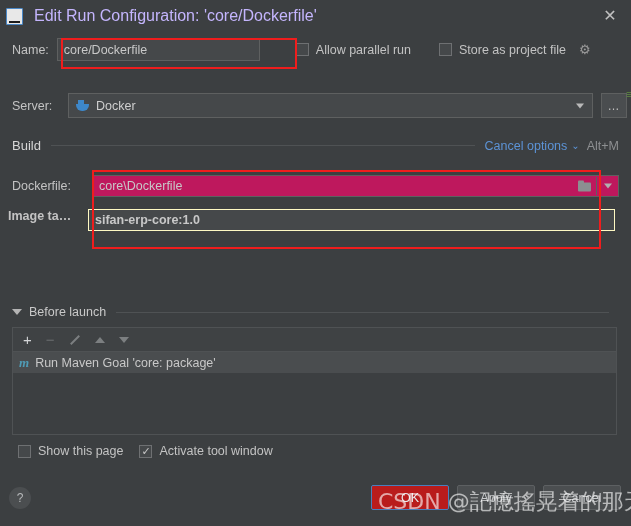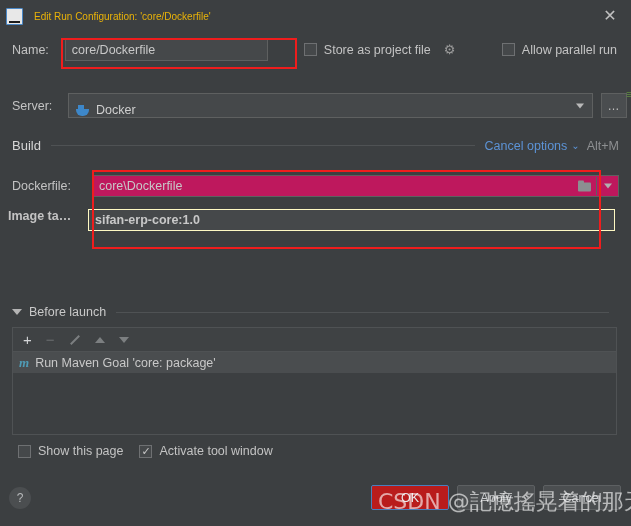--- a/index.html
+++ b/index.html
@@ -37,21 +37,21 @@
     box-sizing: border-box;
     border-radius: 1px;
     position: relative;
   }
   .ij-logo::after{
     content:""; position:absolute; left:2px; right:2px; bottom:1px;
     height:2px; background:#1b1b1b;
   }
   .title-text {
     margin-left: 11px;
-    font-size: 10px; color: #eab308;
+    font-size: 16px; color: #c4b5fd;
     white-space: nowrap;
   }
   .close-btn {
     margin-left: auto;
     width: 22px; height: 22px;
     display: flex; align-items: center; justify-content: center;
     color: #c0c0c0; font-size: 16px; line-height: 1;
     cursor: default;
   }
   .lbl { font-size: 12.5px; color: #c3c3c3; white-space: nowrap; }
@@ -64,21 +64,20 @@
     padding: 0 6px;
     font-size: 12.5px; color: #c8c8c8;
     white-space: nowrap; overflow: hidden;
   }
 
   
   .name-row {
     position: absolute; left: 12px; top: 38px;
     display: flex; align-items: center;
     width: 607px;
-    gap: 8px;
   }
   .name-field { width: 203px; margin-left: 8px; }
 
   .redbox {
     position: absolute;
     border: 2px solid #ef1d1d;
     box-sizing: border-box;
     pointer-events: none;
     z-index: 5;
   }
@@ -106,21 +105,21 @@
   
   .server-row {
     position: absolute; left: 12px; top: 93px;
     display: flex; align-items: center; width: 615px;
   }
   .combo {
     position: relative;
     height: 25px; box-sizing: border-box;
     background: #45484a;
     border: 1px solid #5e6060;
-    display: flex; align-items: flex-end;
+    display: flex; align-items: center;
     padding: 0 6px;
     font-size: 12.5px; color: #cfcfcf;
   }
   .combo .arrow {
     position: absolute; right: 8px; top: 50%;
     transform: translateY(-50%);
     width: 0; height: 0;
     border-left: 4.5px solid transparent;
     border-right: 4.5px solid transparent;
     border-top: 5px solid #b9b9b9;
@@ -330,29 +329,29 @@
   <div class="titlebar">
     <div class="ij-logo"></div>
     <div class="title-text">Edit Run Configuration: 'core/Dockerfile'</div>
     <div class="close-btn">✕</div>
   </div>
 
   <div class="name-row">
     <div class="lbl">Name:</div>
     <div class="field name-field">core/Dockerfile</div>
 
+    <div class="cb-wrap" style="margin-left:36px;">
+      <span class="cb"></span>
+      <span class="lbl">Allow parallel run</span>
+    </div>
+
     <div class="cb-wrap" style="margin-left:28px;">
       <span class="cb"></span>
       <span class="lbl">Store as project file</span>
       <span class="gear">⚙</span>
-    </div>
-
-    <div class="cb-wrap" style="margin-left:36px;">
-      <span class="cb"></span>
-      <span class="lbl">Allow parallel run</span>
     </div>
   </div>
   <div class="redbox" style="left:61px; top:38px; width:236px; height:31px;"></div>
 
   <div class="server-row">
     <div class="lbl" style="width:56px;flex:0 0 56px;">Server:</div>
     <div class="combo" style="flex:1;">
       <span class="whale"></span>
       <span>Docker</span>
       <span class="arrow"></span>

